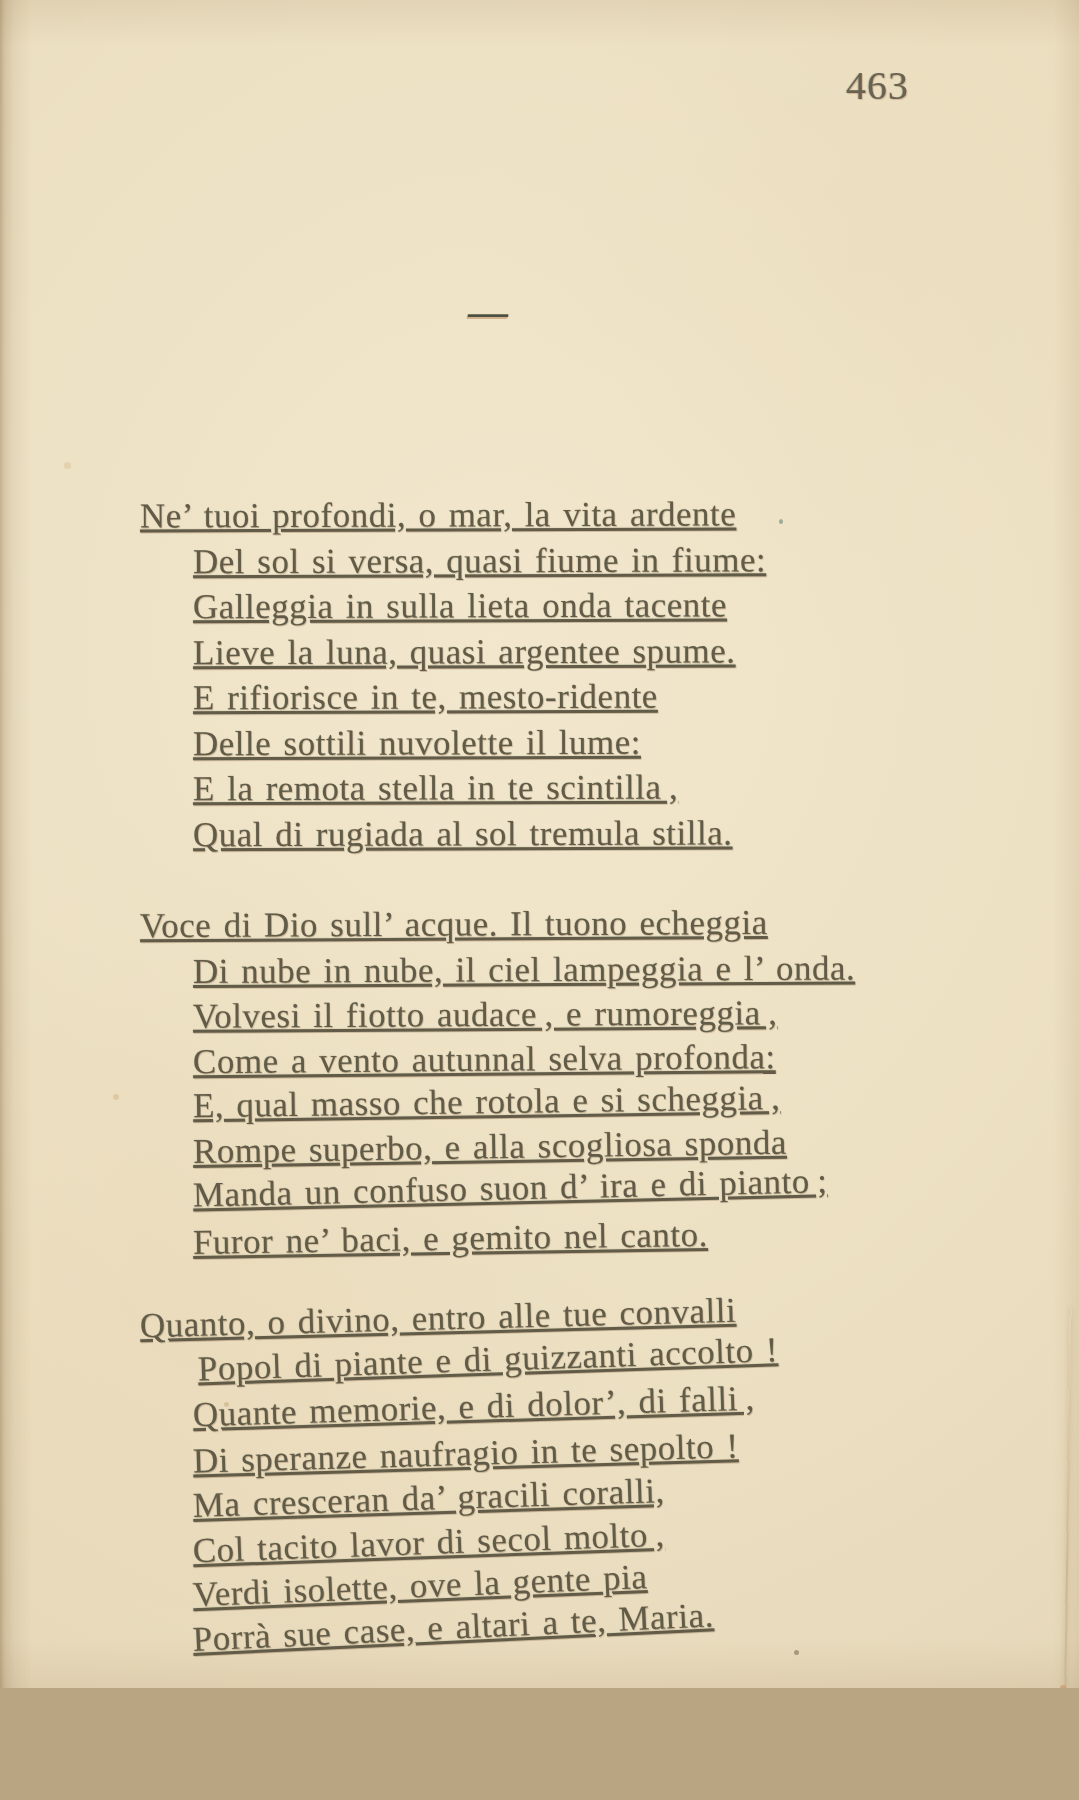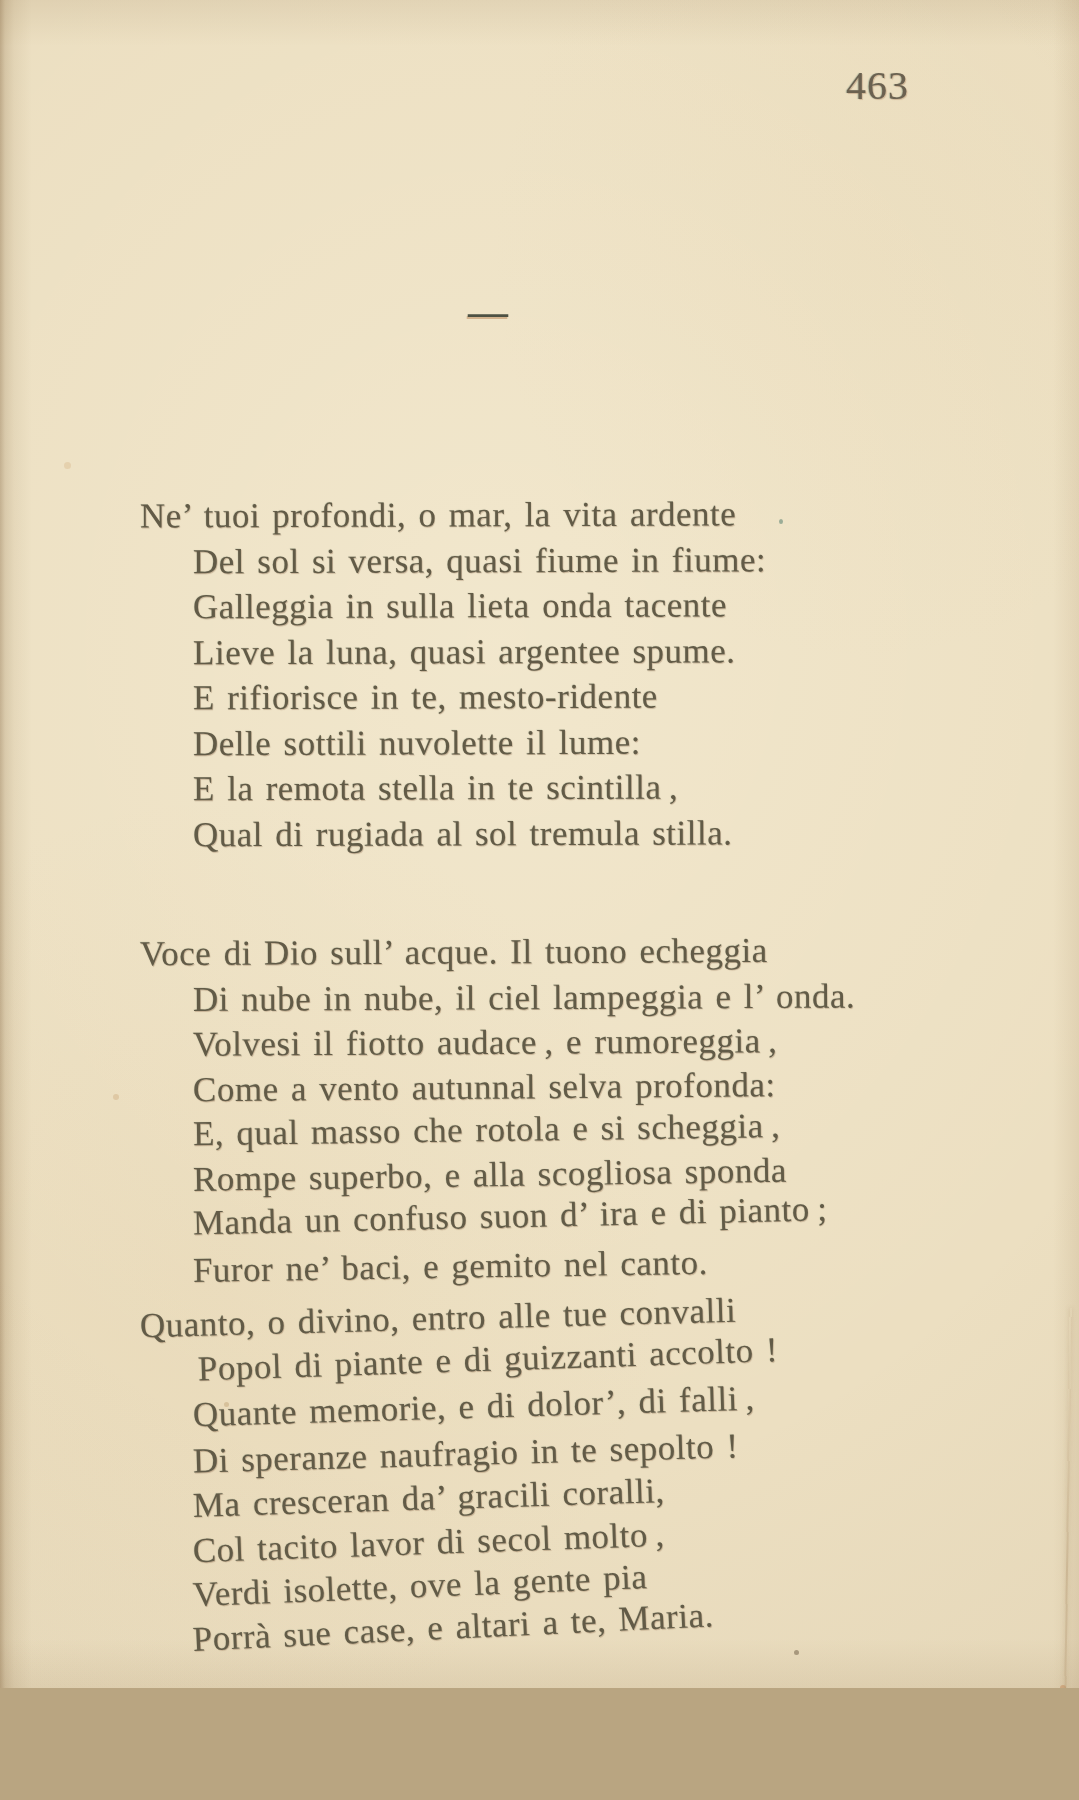--- a/index.html
+++ b/index.html
@@ -69,24 +69,24 @@
     left: 468px; top: 302px;
     height: 20px; line-height: 20px;
     font-size: 40px;
     font-weight: bold;
     color: var(--divider_ink);
     text-shadow: -1px 2px 0 rgba(176,120,72,0.45);
   }
 
   .stanza {
     position: absolute;
-    left: 0; width: 1079px;
+    left: 0; width: 1079px; text-decoration: underline;
   }
   .s1 { top: 494px; }
-  .s2 { top: 932px; }
+  .s2 { top: 904px; }
   .s3 { top: 1307px; }
 
   .line {
     height: 45.5px; line-height: 45.5px;
     padding-left: 193px;
     font-size: 35px;
     letter-spacing: 0.5px;
     word-spacing: 3px;
     white-space: nowrap;
     transform-origin: 0 50%;

